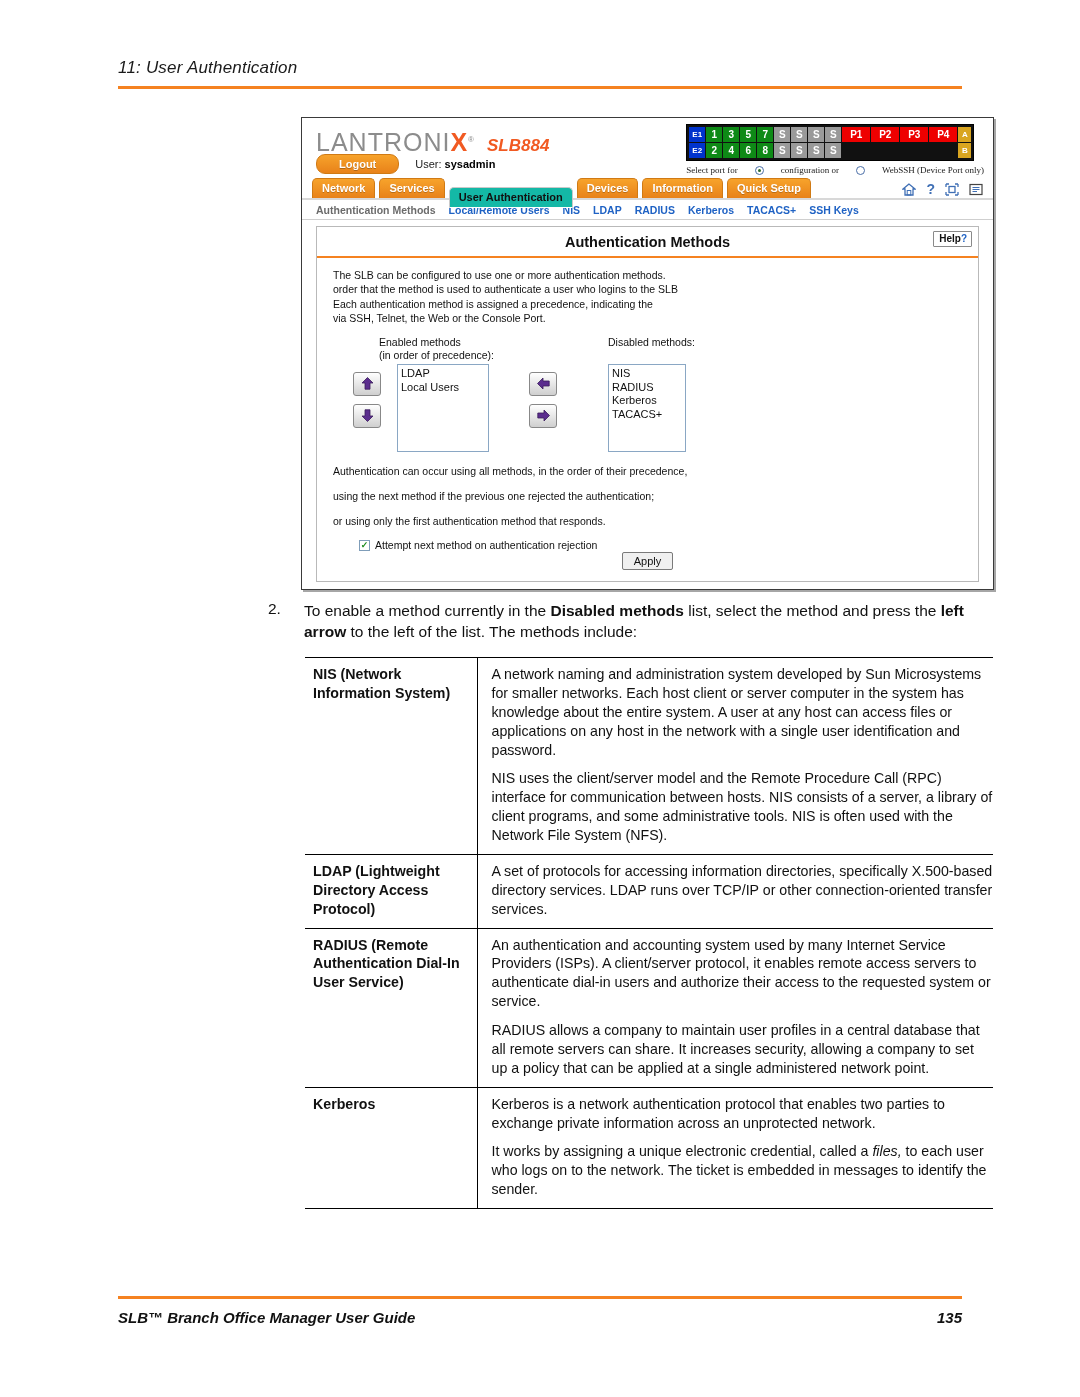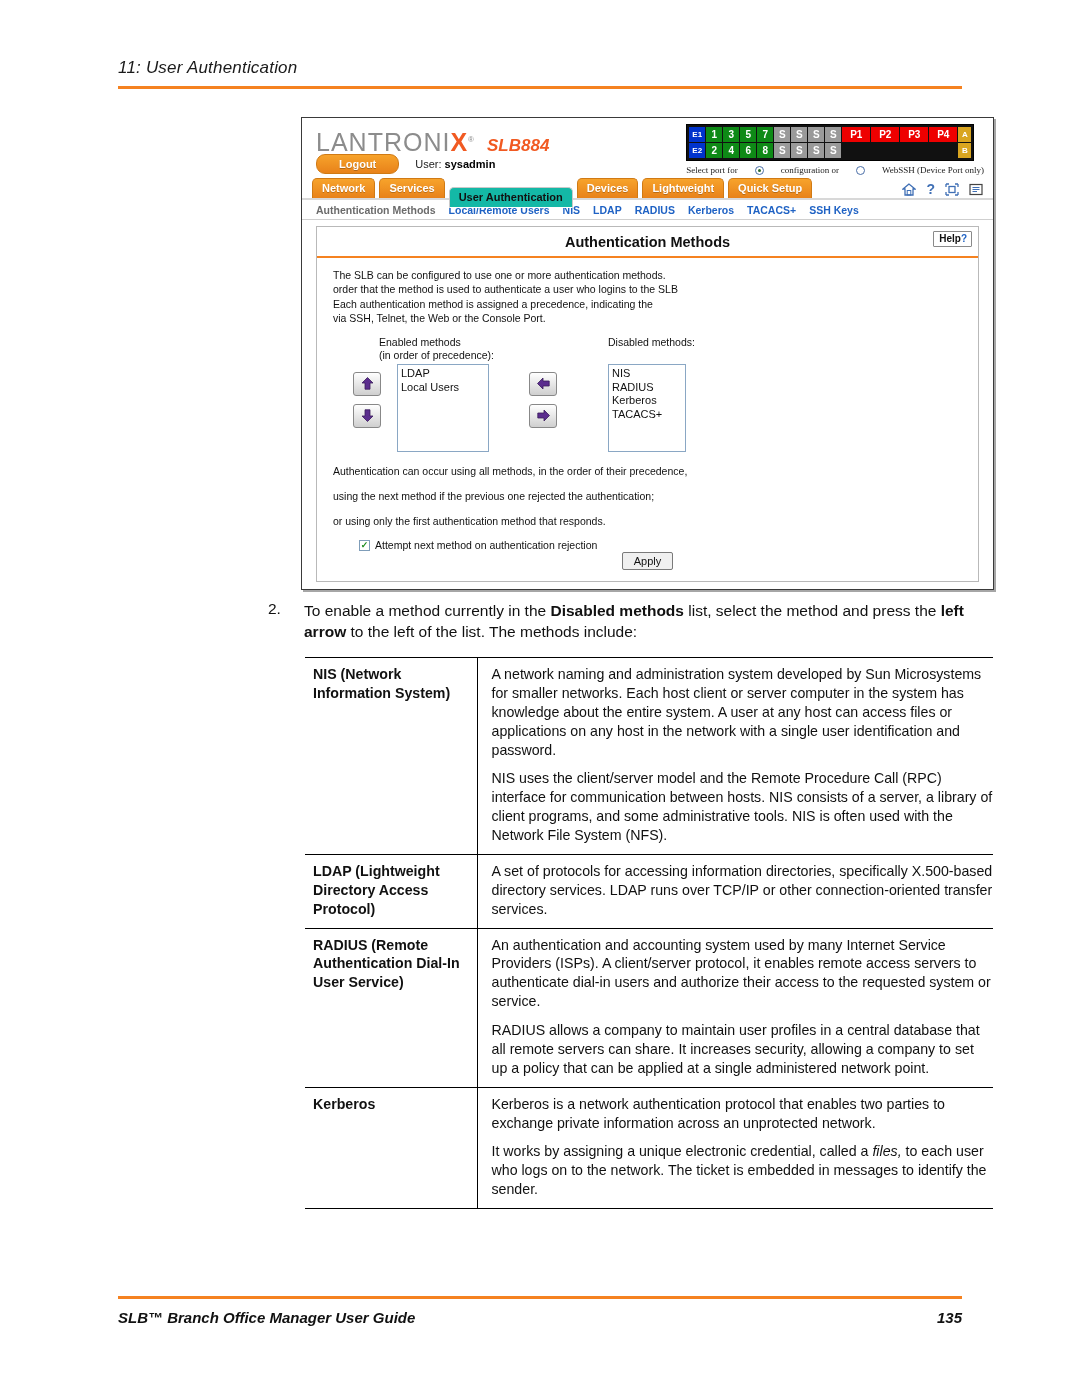--- a/index.html
+++ b/index.html
@@ -327,21 +327,21 @@
       <div class="user"><span>User:</span>
         <b>sysadmin</b></div>
     </div>
   </div>
 
   <div class="tabbar">
     <div class="tab">Network</div>
     <div class="tab">Services</div>
     <div class="tab active">User Authentication</div>
     <div class="tab">Devices</div>
-    <div class="tab">Lightweight</div>
+    <div class="tab">Information</div>
     <div class="tab">Quick Setup</div>
 
     <div class="tool-icons">
       <span>
         <svg width="14" height="13" viewBox="0 0 14 13">
             <path d="M7 1 L1 6 h2 v6 h8 V6 h2 Z" fill="none" stroke="#3f6fb5" stroke-width="1.3"></path>
             <rect x="5.2" y="7.5" width="3.6" height="4.5" fill="none" stroke="#3f6fb5" stroke-width="1"></rect>
           </svg>
       </span>
       <span style="font-size:14px;font-weight:bold;color:#3f6fb5;line-height:1;">?</span>

